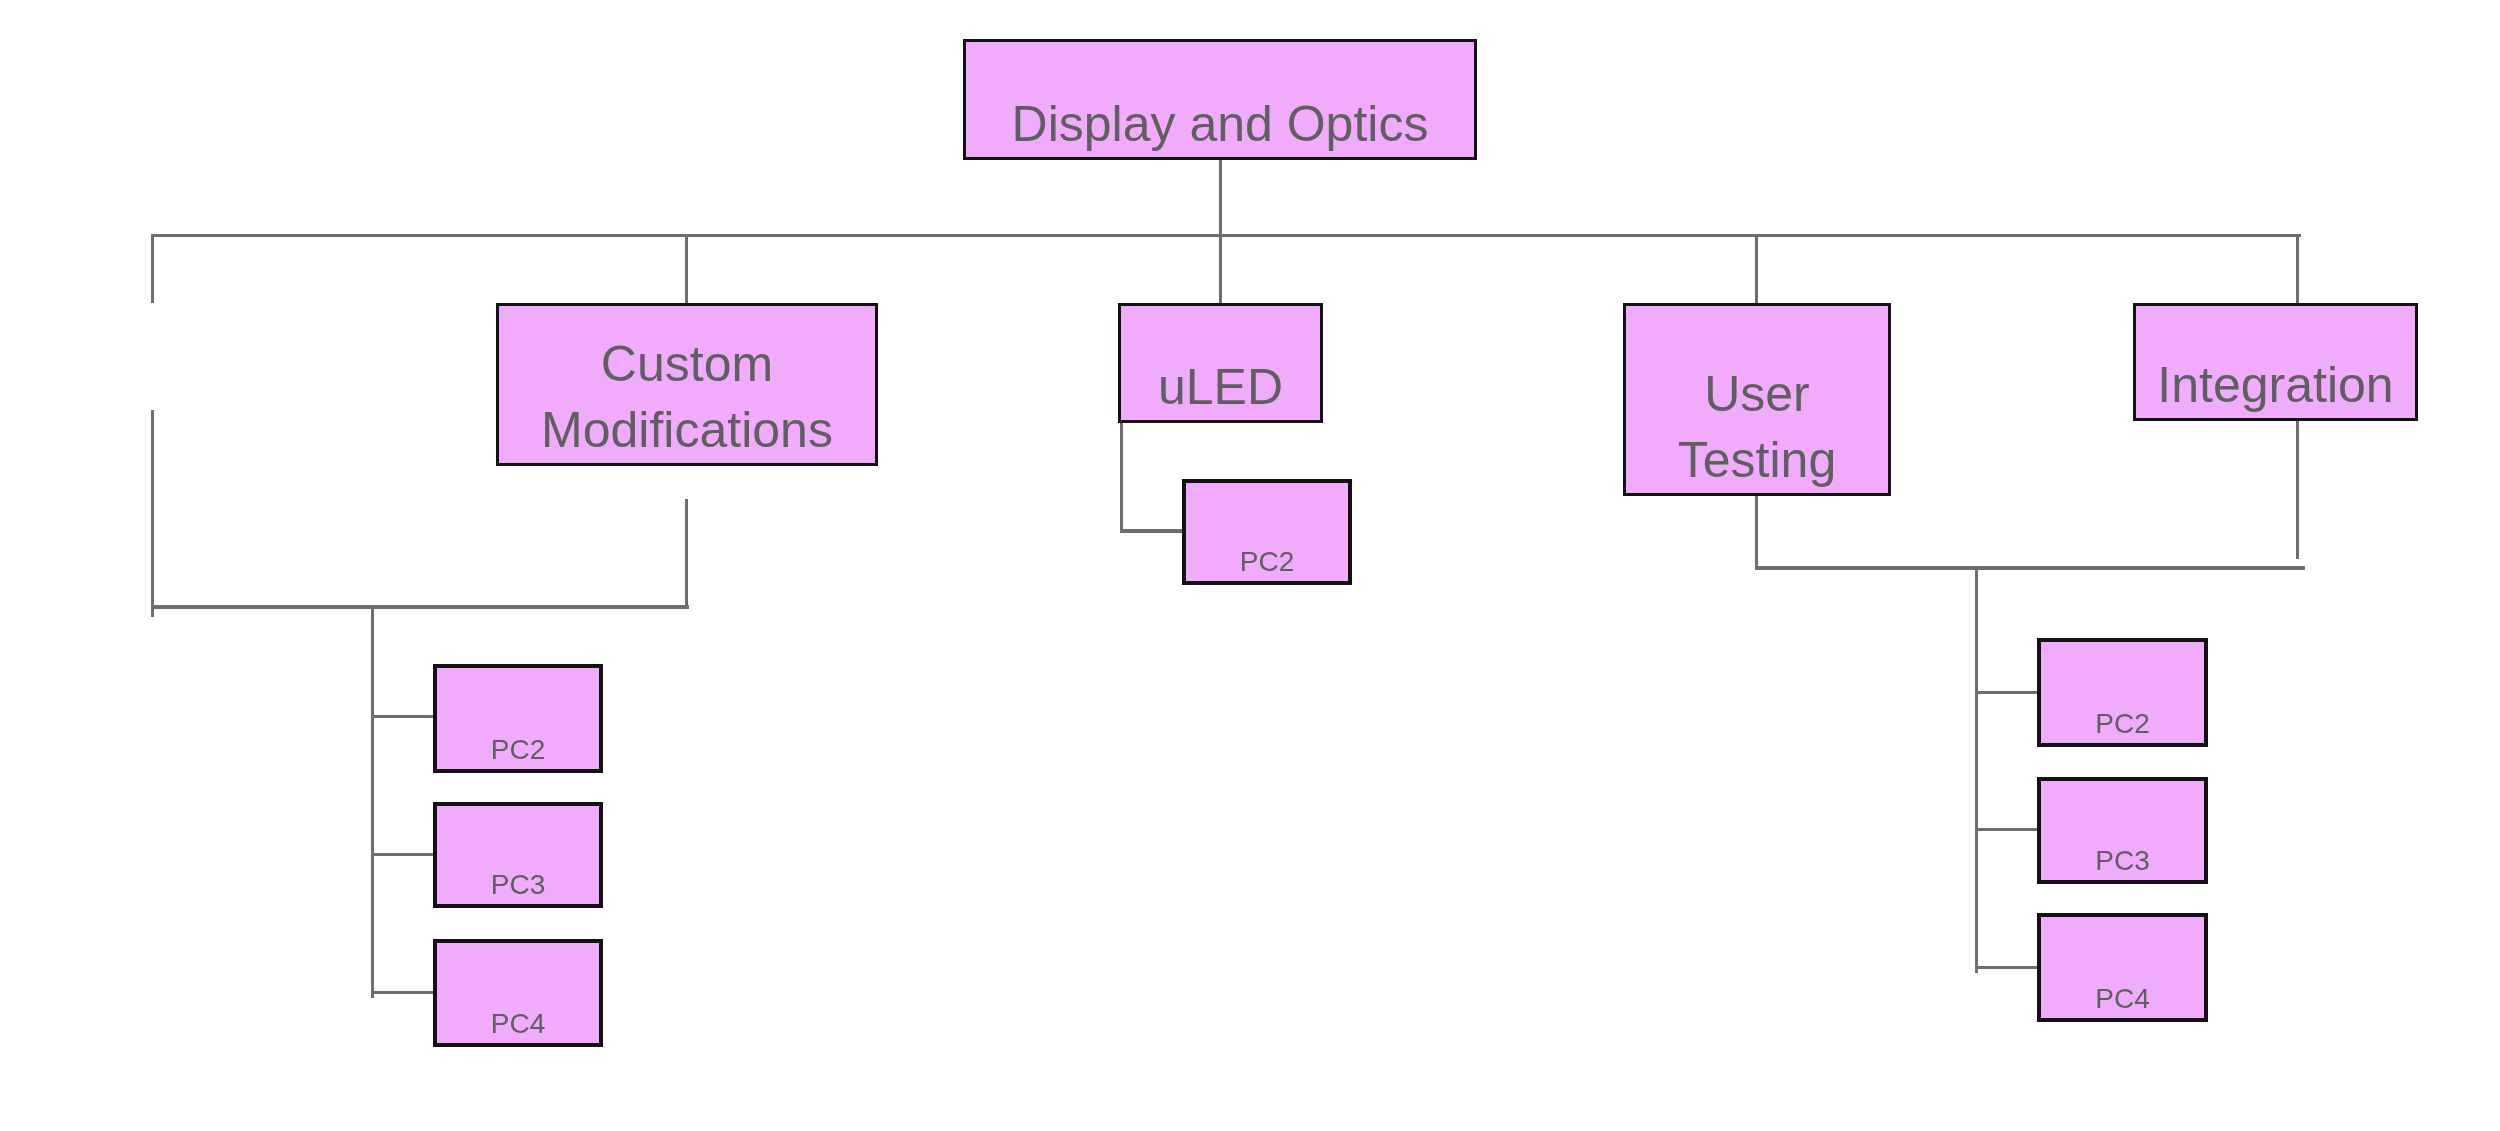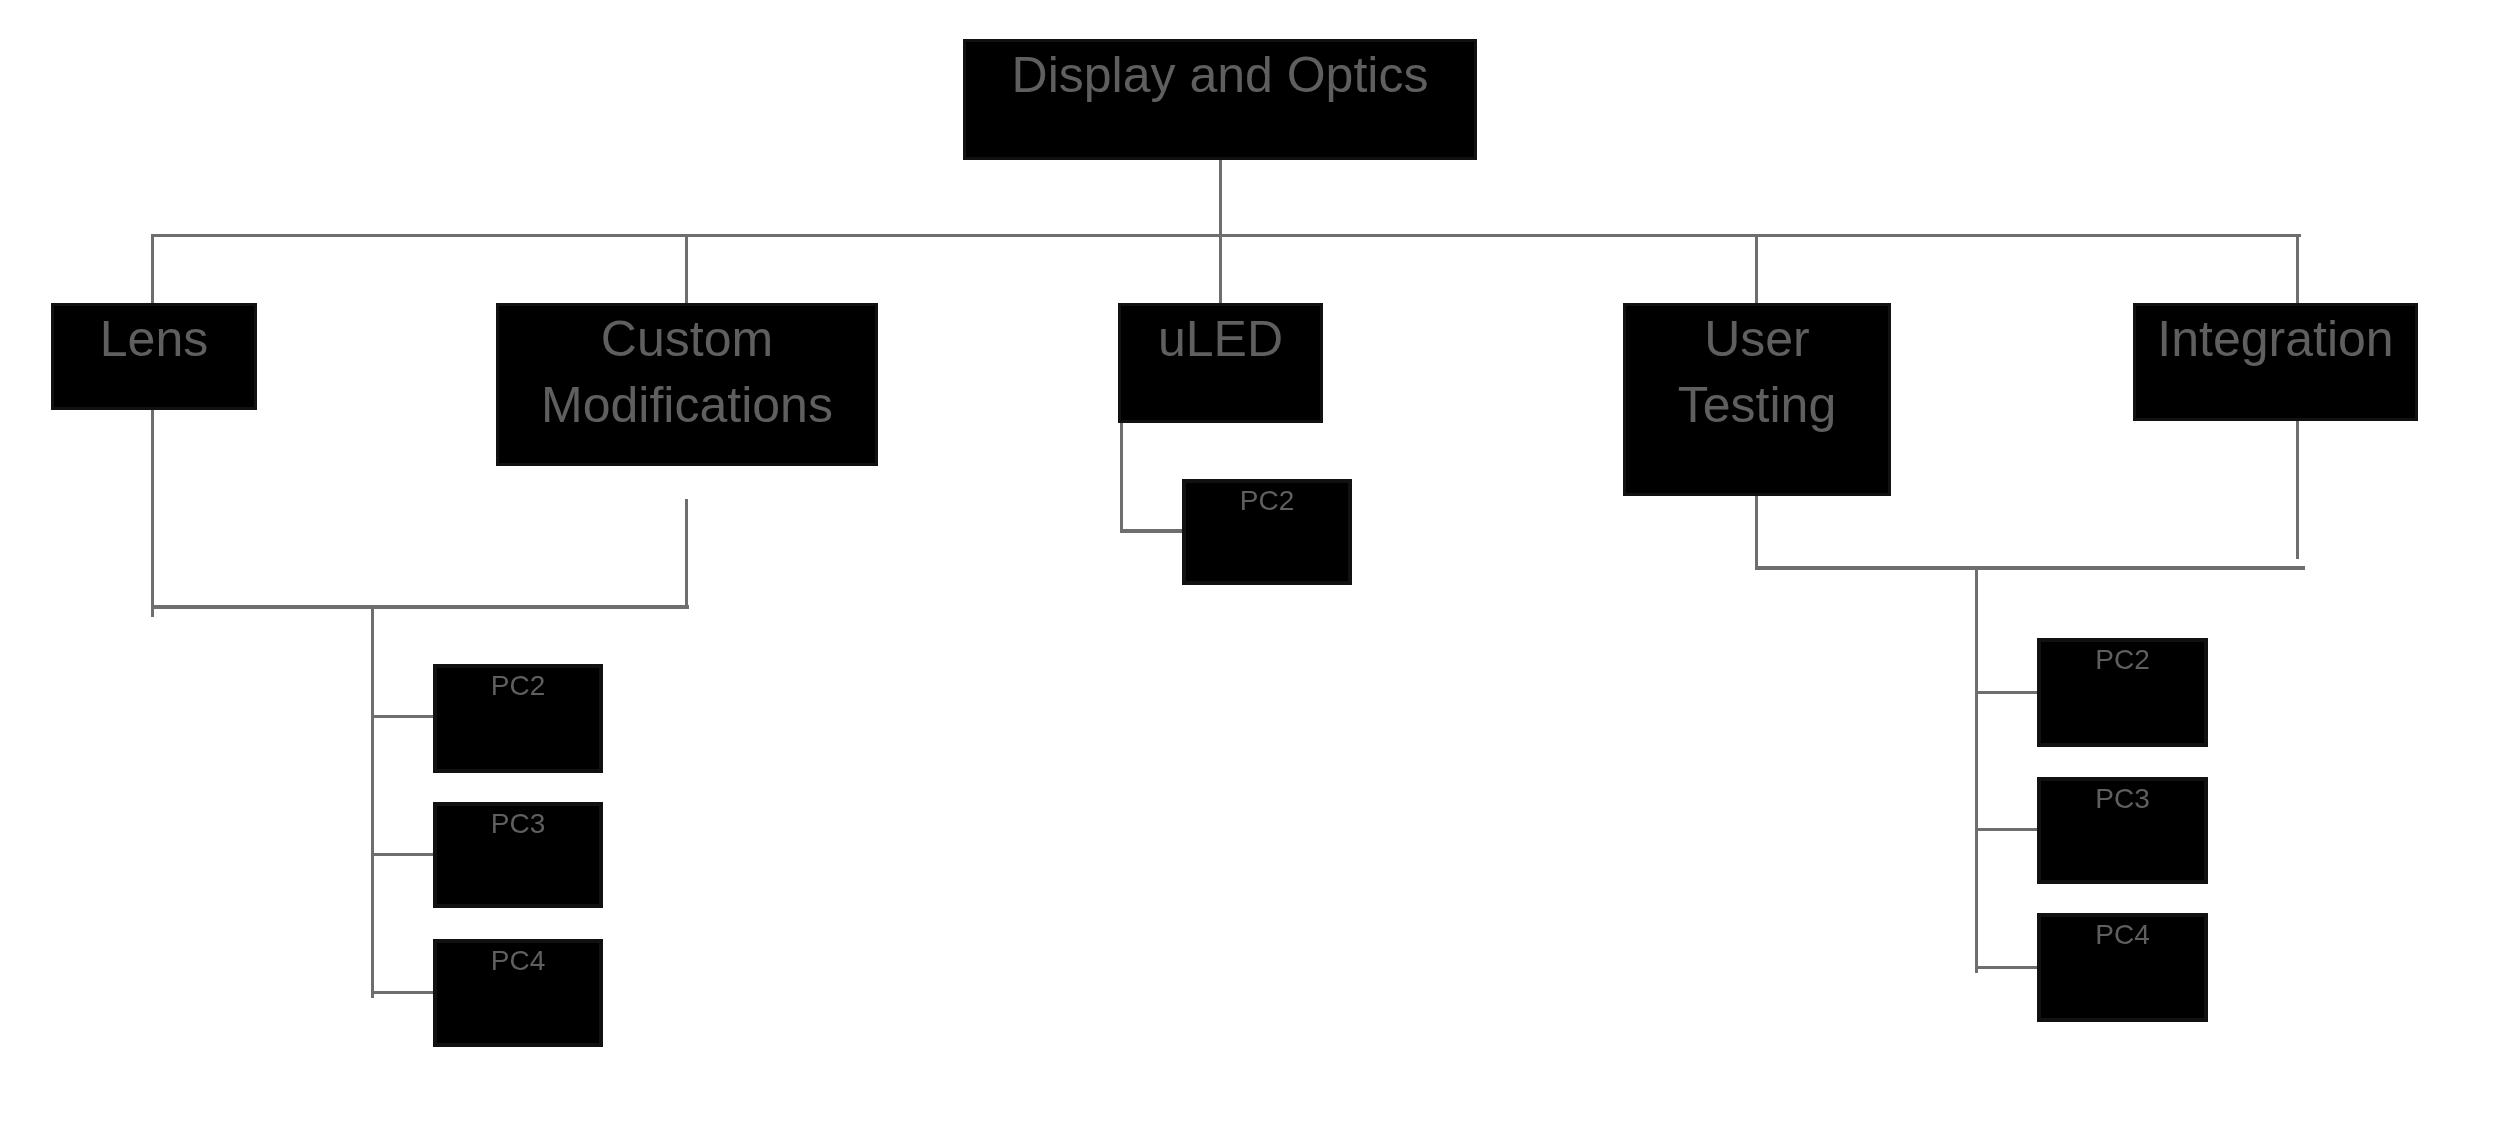--- a/index.html
+++ b/index.html
@@ -12,24 +12,24 @@
   #canvas{
     position:relative;
     width:2500px;height:1131px;
     background:var(--bg);
     overflow:hidden;
     font-family:"Liberation Sans","DejaVu Sans",sans-serif;
   }
   .node{
     position:absolute;
     box-sizing:border-box;
-    background:#000000;
+    background:#f0abfc;
     border:3px solid var(--border);
     color:var(--text);
-    display:flex;align-items:flex-start;justify-content:center;
+    display:flex;align-items:flex-end;justify-content:center;
     text-align:center;
     font-size:50px;line-height:1.32;
   }
   .node.pc{border-width:4px;font-size:28px;}
   .line{position:absolute;background:var(--connector);}
 </style>
 </head>
 <body>
 
 <div id="canvas">
@@ -59,23 +59,20 @@
   <div class="line" style="left:1756px;top:566px;width:549px;height:4px;"></div>
   <div class="line" style="left:1975px;top:570px;width:3px;height:403px;"></div>
   <div class="line" style="left:1975px;top:691px;width:62px;height:3px;"></div>
   <div class="line" style="left:1975px;top:828px;width:62px;height:3px;"></div>
   <div class="line" style="left:1975px;top:966px;width:62px;height:3px;"></div>
 
   <div class="node" style="left:963px;top:39px;width:514px;height:121px;">
     <span>Display and Optics</span>
   </div>
 
-  <div class="node" style="left:51px;top:303px;width:206px;height:107px;">
-    <span>Lens</span>
-  </div>
 
   <div class="node" style="left:496px;top:303px;width:382px;height:163px;padding:0 26px;">
     <span>Custom Modifications</span>
   </div>
 
   <div class="node" style="left:1623px;top:303px;width:268px;height:193px;padding:0 8px;">
     <span>User Testing</span>
   </div>
 
   <div class="node" style="left:1118px;top:303px;width:205px;height:120px;">

